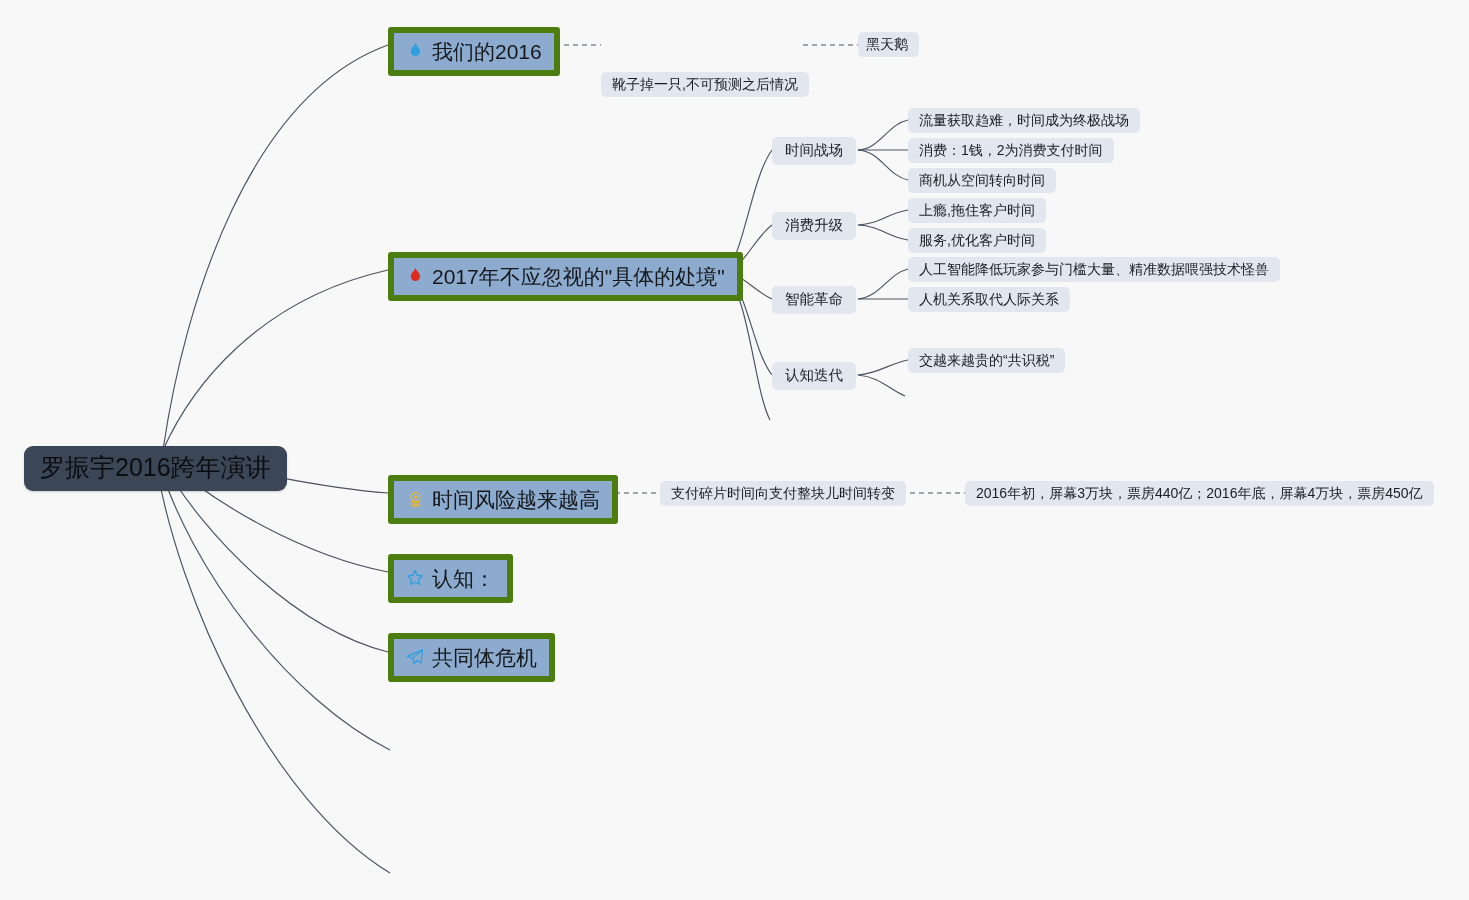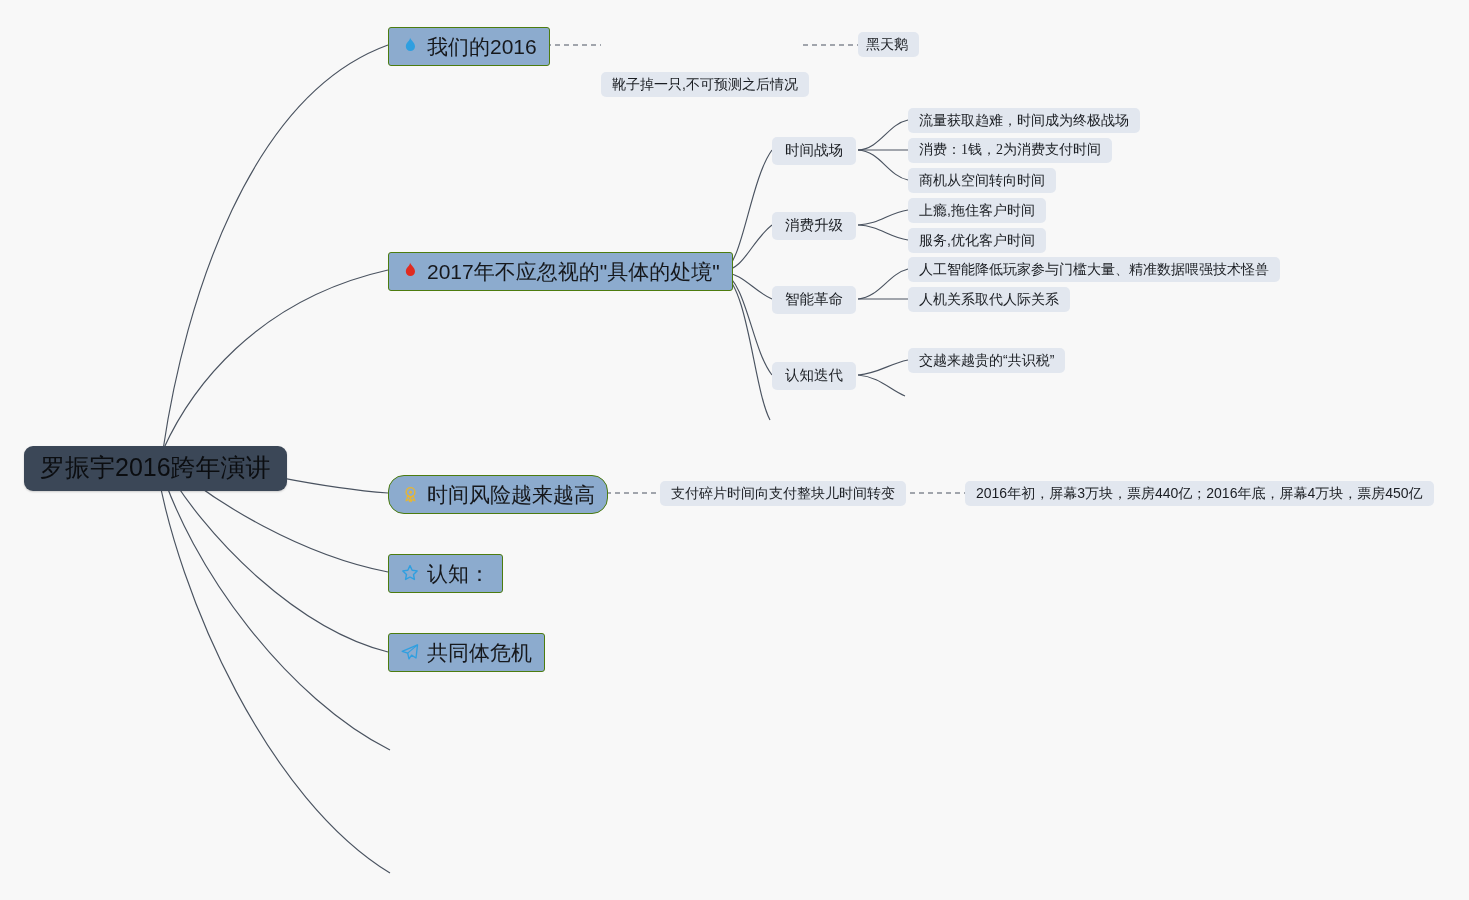--- a/index.html
+++ b/index.html
@@ -44,21 +44,21 @@
     font-size: 25px;
     font-weight: normal;
     color: #0b0d10;
     letter-spacing: 0px;
     box-shadow: 0 1px 2px rgba(0,0,0,0.18);
   }
 
   
   .node-main {
     background: #8cabce;
-    border: 1px solid #4d7c0f;
+    border: 6px solid #4d7c0f;
     border-radius: 3px;
     padding: 7px 12px 8px 10px;
     font-size: 21px;
     color: #16181c;
   }
   .node-main .label { margin-left: 6px; }
 
   
   .node-leaf {
     background: #e2e7ef;
@@ -157,21 +157,21 @@
     </span>
     <span class="label">2017年不应忽视的"具体的处境"</span>
   </div>
 
   <div class="node node-leaf sub" style="left:772px; top:137px;">
     <span>时间战场</span>
   </div>
   <div class="node node-leaf" style="left:908px; top:108px;">
     <span>流量获取趋难，时间成为终极战场</span>
   </div>
-  <div class="node node-leaf" style="left:908px; top:138px;font-family:Liberation Serif, serif;">
+  <div class="node node-leaf" style="left:908px; top:138px;">
     <span>消费：1钱，2为消费支付时间</span>
   </div>
   <div class="node node-leaf" style="left:908px; top:168px;">
     <span>商机从空间转向时间</span>
   </div>
 
   <div class="node node-leaf sub" style="left:772px; top:212px;">
     <span>消费升级</span>
   </div>
   <div class="node node-leaf" style="left:908px; top:198px;">
@@ -191,21 +191,21 @@
     <span>人机关系取代人际关系</span>
   </div>
 
   <div class="node node-leaf sub" style="left:772px; top:362px;">
     <span>认知迭代</span>
   </div>
   <div class="node node-leaf" style="left:908px; top:348px;">
     <span>交越来越贵的“共识税”</span>
   </div>
 
-  <div class="node node-main" style="left:388px; top:475px;border-radius:16px;">
+  <div class="node node-main" style="left:388px; top:475px;">
     <span class="icon">
       <svg viewBox="0 0 24 24" width="19" height="19" aria-hidden="true">
         <circle cx="12" cy="9" r="5.6" fill="none" stroke="#e8b633" stroke-width="1.7"></circle>
         <circle cx="12" cy="9" r="1.9" fill="#e8b633"></circle>
         <path d="M8.6 13.6 6.4 20l3.3-1.6L11.2 21l1.4-4.1z" fill="none" stroke="#e8b633" stroke-width="1.5" stroke-linejoin="round"></path>
         <path d="M15.4 13.6 17.6 20l-3.3-1.6L12.8 21l-1.4-4.1z" fill="none" stroke="#e8b633" stroke-width="1.5" stroke-linejoin="round"></path>
       </svg>
     </span>
     <span class="label">时间风险越来越高</span>
   </div>

